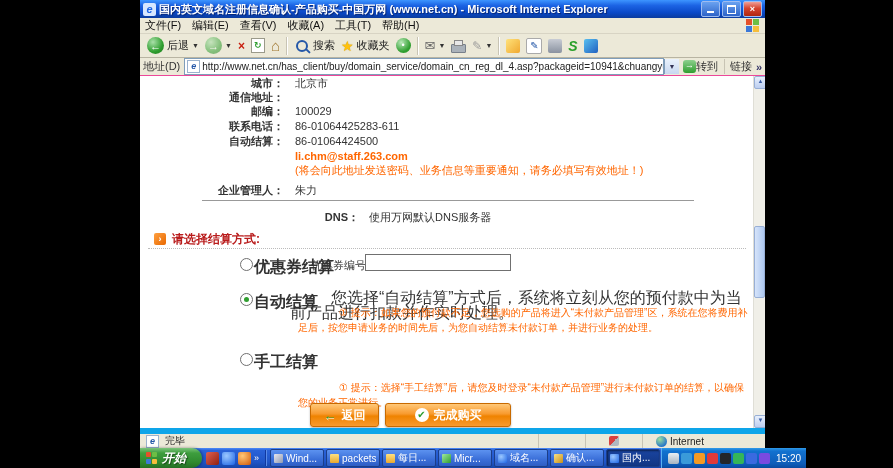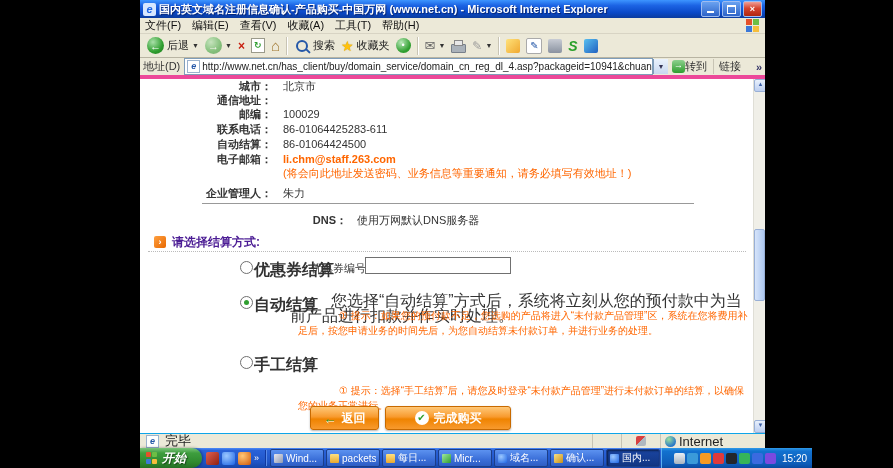--- a/index.html
+++ b/index.html
@@ -58,52 +58,52 @@
   .i-edit{color:#999;font-size:12px;}
   .sq{width:14px;height:14px;border-radius:2px;}
   .sq-yellow{background:linear-gradient(135deg,#FFE27A,#F0A830);}
   .sq-pen{background:#fff;border:1px solid #AAA;color:#2558A8;font-size:10px;line-height:13px;text-align:center;}
   .sq-calc{background:linear-gradient(180deg,#C8CCD4,#8A92A0);}
   .i-s{color:#2AA02A;font-weight:bold;font-style:italic;font-size:14px;}
   .sq-msg{background:linear-gradient(135deg,#58C0F0,#2060C0);position:relative;}
   .tsep{width:1px;height:18px;background:#C8C4B4;border-right:1px solid #fff;margin:0 3px;flex:0 0 auto;}
 
   
-  .addressbar{height:17px;background:#ECE9D8;border-bottom:4px solid #ec4899;display:flex;align-items:center;
+  .addressbar{height:17px;background:#ECE9D8;border-bottom:1px solid #ec4899;display:flex;align-items:center;
     padding:0 3px;font-size:11px;color:#333;flex:0 0 auto;}
   .addr-label{margin-right:4px;white-space:nowrap;}
   .combo{flex:1;height:15px;background:#fff;border:1px solid #7F9DB9;display:flex;align-items:center;
     overflow:hidden;min-width:0;}
   .page-ico{width:11px;height:11px;margin:0 2px;background:#fff;border:1px solid #9AB2CE;color:#2558A8;
     font-size:9px;font-weight:bold;font-style:italic;line-height:10px;text-align:center;flex:0 0 auto;}
   .url-text{flex:1;font-size:10px;color:#222;white-space:nowrap;overflow:hidden;}
   .combo-drop{width:14px;height:15px;background:linear-gradient(180deg,#EAF2FC,#C8D8F0);border-left:1px solid #7F9DB9;
     color:#335;font-size:7px;line-height:15px;text-align:center;cursor:pointer;flex:0 0 auto;}
   .go-btn{display:flex;align-items:center;gap:0;margin:0 4px;cursor:pointer;white-space:nowrap;font-family:Liberation Mono, monospace;}
   .go-circle{width:13px;height:13px;border-radius:3px;background:linear-gradient(180deg,#8ED08E,#2F9E2F);
     color:#fff;font-size:9px;line-height:13px;text-align:center;font-weight:bold;}
-  .links{display:flex;align-items:center;gap:15px;margin-left:2px;padding-left:5px;border-left:1px solid #C8C4B4;
+  .links{display:flex;align-items:center;gap:4px;margin-left:2px;padding-left:5px;border-left:1px solid #C8C4B4;
     cursor:pointer;white-space:nowrap;}
   .chev{color:#336;font-weight:bold;}
 
   
   .content{flex:1;position:relative;background:#fff;overflow:hidden;}
   .page-inner{position:absolute;left:0;top:0;right:11px;bottom:0;font-size:11px;color:#333;}
-  .frow{position:absolute;left:0;right:0;height:14px;line-height:13px;}
+  .frow{position:absolute;left:12px;right:0;height:14px;line-height:13px;}
   .flabel{position:absolute;left:0;width:132px;text-align:right;font-weight:bold;color:#333;white-space:nowrap;}
   .fvalue{position:absolute;left:143px;right:4px;white-space:nowrap;overflow:hidden;color:#333;}
   .frow.orange .fvalue{color:#FF6600;}
   .frow.mail .fvalue{font-weight:bold;}
   .sepline{position:absolute;left:62px;width:492px;border-top:1px solid #999;}
   .dns-label{position:absolute;left:0;width:207px;text-align:right;font-weight:bold;}
   .dns-value{position:absolute;left:217px;}
   .sec-head{position:absolute;left:14px;height:14px;display:flex;align-items:center;gap:6px;}
   .sec-ico{width:12px;height:12px;background:linear-gradient(135deg,#FFA040,#E86800);border-radius:2px;
     color:#fff;font-size:9px;line-height:12px;text-align:center;font-weight:bold;}
-  .sec-title{font-weight:bold;font-size:12px;color:#4c1d95;}
+  .sec-title{font-weight:bold;font-size:12px;color:#b91c1c;}
   .dotline{position:absolute;left:8px;right:8px;border-top:1px dotted #BBB;}
   .radio{position:absolute;width:11px;height:11px;border:1px solid #707070;border-radius:50%;background:#fff;
     cursor:pointer;}
   .radio.checked::after{content:"";position:absolute;left:3px;top:3px;width:5px;height:5px;border-radius:50%;
     background:#2F9E2F;}
   .opt-label{position:absolute;left:114px;font-weight:bold;font-size:16px;color:#333;white-space:nowrap;}
   .code-label{position:absolute;left:171px;color:#333;white-space:nowrap;}
   .coupon-input{position:absolute;left:225px;width:140px;height:15px;border:1px solid #707070;background:#fff;
     font-size:11px;padding:0 2px;}
   .desc{position:absolute;left:150px;width:452px;font-size:16px;line-height:15px;color:#333;text-indent:41px;}
@@ -117,24 +117,24 @@
     line-height:14px;text-align:center;font-weight:bold;}
   
   .vscroll{position:absolute;right:0;top:0;bottom:0;width:11px;background:#F0EFE8;border-left:1px solid #DFDED6;}
   .sb-btn{position:absolute;left:0;width:11px;height:11px;background:linear-gradient(180deg,#E8F0FC,#BCCEF0);
     border:1px solid #98AFD6;border-radius:2px;color:#3B5FA8;font-size:6px;line-height:9px;text-align:center;cursor:pointer;}
   .sb-up{top:0;} .sb-down{bottom:0;}
   .sb-thumb{position:absolute;left:0;top:150px;width:9px;height:70px;border:1px solid #98AFD6;border-radius:2px;
     background:linear-gradient(90deg,#D6E4FA,#AEC8F0);cursor:pointer;}
 
   
-  .statusbar{height:14px;background:#ECE9D8;border-top:1px solid #0ea5e9;display:flex;align-items:center;
-    font-size:13px;color:#222;flex:0 0 auto;}
+  .statusbar{height:14px;background:#ECE9D8;border-top:6px solid #0ea5e9;display:flex;align-items:center;
+    font-size:10px;color:#222;flex:0 0 auto;}
   .st-left{flex:1;display:flex;align-items:center;gap:4px;padding-left:4px;overflow:hidden;}
-  .st-pane{height:100%;border-left:1px solid #C8C4B4;display:flex;align-items:center;padding:0 4px;gap:3px;}
+  .st-pane{height:100%;border-left:1px solid #C8C4B4;display:flex;align-items:center;padding:0 13px;gap:3px;}
   .st-a{width:20px;} .st-b{width:30px;justify-content:center;} .st-c{width:96px;}
   .st-icon{width:10px;height:10px;border-radius:2px;background:linear-gradient(135deg,#D84040 50%,#B0B8C0 50%);}
   .globe{width:11px;height:11px;border-radius:50%;background:radial-gradient(circle at 35% 30%,#9CE09C,#2878C8 70%);}
 
   
   .taskbar{position:absolute;left:0;bottom:0;width:625px;height:20px;
     background:linear-gradient(180deg,#4E8CF8 0%,#2A62D8 12%,#1F55C8 70%,#1746A8 100%);
     display:flex;align-items:center;}
   .start-btn{height:20px;padding:0 16px 0 6px;border-radius:0 10px 10px 0;cursor:pointer;
     background:linear-gradient(180deg,#7CC47C 0%,#3E9E3E 25%,#2F8A2F 70%,#247024 100%);
@@ -153,21 +153,21 @@
     background:linear-gradient(180deg,#5C92F0,#3A6ED8 60%,#2E5EC4);display:flex;align-items:center;gap:3px;
     padding:0 3px;color:#fff;font-size:10px;overflow:hidden;flex:0 0 auto;}
   .task-btn.active{background:linear-gradient(180deg,#1A44A0,#123684);box-shadow:inset 1px 1px 2px rgba(0,0,0,.5);}
   .task-btn .tlabel{white-space:nowrap;overflow:hidden;}
   .task-ico{width:9px;height:9px;border-radius:1px;flex:0 0 auto;}
   .ti-app{background:linear-gradient(135deg,#E8E8F0,#909AB0);}
   .ti-folder{background:linear-gradient(180deg,#FFE080,#E8A830);}
   .ti-green{background:linear-gradient(135deg,#A0E8A0,#2F9E2F);}
   .ti-ie{background:radial-gradient(circle at 35% 30%,#9CC8FF,#1C64E4);}
   .ti-y{background:linear-gradient(135deg,#F8E088,#C89018);}
-  .tray{margin-left:auto;height:20px;display:flex;align-items:center;gap:2px;padding:0 5px 0 12px;
+  .tray{margin-left:auto;height:20px;display:flex;align-items:center;gap:2px;padding:0 5px 0 6px;
     background:linear-gradient(180deg,#2F9AE8 0%,#1272D0 15%,#0E5CB8 80%,#0A4AA0 100%);
     border-left:1px solid #5AB0F0;flex:0 0 auto;}
   .tray-ico{width:11px;height:11px;border-radius:2px;cursor:pointer;flex:0 0 auto;}
   .tr-printer{background:linear-gradient(180deg,#E8EEF4,#A8B4C0);}
   .tr-1{background:#3A9AD9;} .tr-2{background:#F59A23;} .tr-3{background:#E03A3A;}
   .tr-4{background:#23262B;} .tr-5{background:#35B558;} .tr-6{background:#3A6AE0;} .tr-7{background:#7A4AE0;}
   .tray-time{color:#fff;font-size:10px;margin-left:4px;white-space:nowrap;}
 
   .g-caret::before{content:"▼";} .g-x::before{content:"×";} .g-left::before{content:"←";}
   .g-right::before{content:"→";} .g-up::before{content:"▲";} .g-down::before{content:"▼";}
@@ -303,21 +303,20 @@
         </div>
         <div class="frow" style="top:44px">
           <span class="flabel">联系电话：</span>
           <span class="fvalue">86-01064425283-611</span>
         </div>
         <div class="frow" style="top:59px">
           <span class="flabel">自动结算：</span>
           <span class="fvalue">86-01064424500</span>
         </div>
         <div class="frow mail orange" style="top:74px">
-          <span class="flabel">电子邮箱：</span>
           <span class="fvalue">li.chm@staff.263.com</span>
         </div>
         <div class="frow orange" style="top:88px">
           <span class="flabel"></span>
           <span class="fvalue">(将会向此地址发送密码、业务信息等重要通知，请务必填写有效地址！)</span>
         </div>
         <div class="frow" style="top:108px">
           <span class="flabel">企业管理人：</span>
           <span class="fvalue">朱力</span>
         </div>

